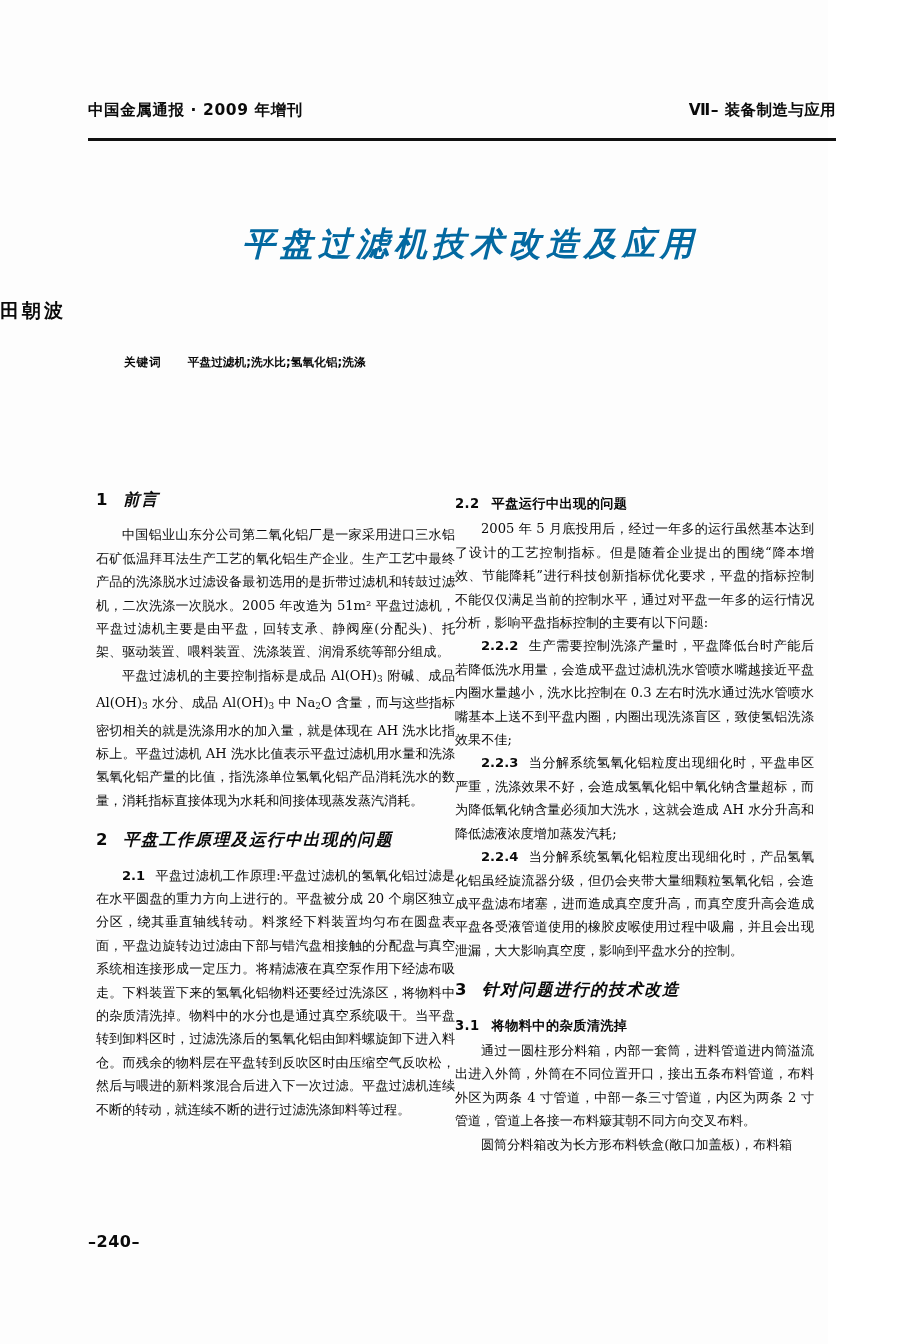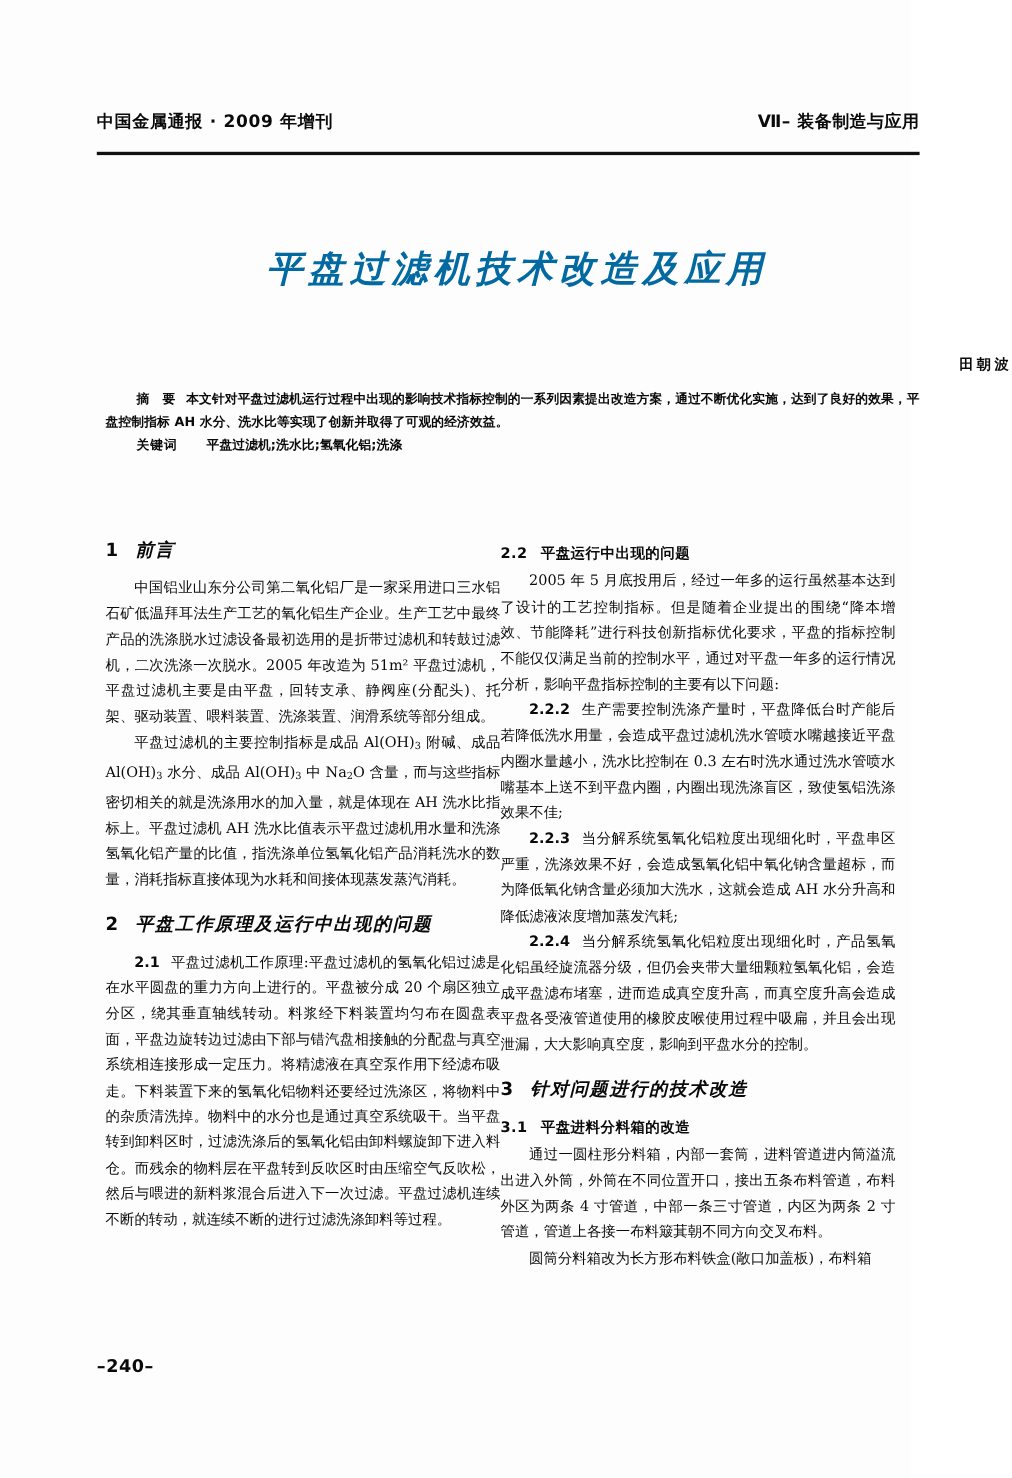--- a/index.html
+++ b/index.html
@@ -58,26 +58,25 @@
     letter-spacing: 5px;
     font-style: italic;
     color: #0369a1;
     margin-left: 10px;
   }
   .doc-author {
     position: absolute;
     left: 0;
     top: 298px;
     width: 920px;
-    text-align: right;
-    font-family: "DejaVu Sans", "Liberation Sans", sans-serif;
-    font-weight: bold;
-    font-size: 13px;
+    text-align: left;
+    font-family: "DejaVu Sans", "Liberation Sans", sans-serif;
+    font-weight: bold;
+    font-size: 19px;
     letter-spacing: 3px;
-    margin-top: 24px;
   }
   
   .abstract-block {
     position: absolute;
     left: 96px;
     top: 352px;
     width: 740px;
     font-family: "DejaVu Sans", "Liberation Sans", sans-serif;
     font-weight: bold;
     font-size: 11.6px;
@@ -158,21 +157,20 @@
   <div class="runhead">
     <div class="left">中国金属通报 · 2009 年增刊</div>
     <div class="right">Ⅶ– 装备制造与应用</div>
   </div>
   <div class="rule"></div>
 
   <div class="doc-title">平盘过滤机技术改造及应用</div>
   <div class="doc-author">田朝波</div>
 
   <div class="abstract-block">
-    <p class="abs-first"><span class="lbl">摘 要</span><span>本文针对平盘过滤机运行过程中出现的影响技术指标控制的一系列因素提出改造方案，通过不断优化实施，达到了良好的效果，平盘控制指标 AH 水分、洗水比等实现了创新并取得了可观的经济效益。</span></p>
     <p class="kw"><span class="lbl">关键词</span><span>平盘过滤机;洗水比;氢氧化铝;洗涤</span></p>
   </div>
 
   <div class="cols">
 
     <div class="col">
       <h2 class="sec first"><span class="num">1</span><span>前言</span></h2>
       <p>中国铝业山东分公司第二氧化铝厂是一家采用进口三水铝石矿低温拜耳法生产工艺的氧化铝生产企业。生产工艺中最终产品的洗涤脱水过滤设备最初选用的是折带过滤机和转鼓过滤机，二次洗涤一次脱水。2005 年改造为 51m² 平盘过滤机，平盘过滤机主要是由平盘，回转支承、静阀座(分配头)、托架、驱动装置、喂料装置、洗涤装置、润滑系统等部分组成。</p>
       <p>平盘过滤机的主要控制指标是成品 Al(OH)<sub>3</sub> 附碱、成品 Al(OH)<sub>3</sub> 水分、成品 Al(OH)<sub>3</sub> 中 Na<sub>2</sub>O 含量，而与这些指标密切相关的就是洗涤用水的加入量，就是体现在 AH 洗水比指标上。平盘过滤机 AH 洗水比值表示平盘过滤机用水量和洗涤氢氧化铝产量的比值，指洗涤单位氢氧化铝产品消耗洗水的数量，消耗指标直接体现为水耗和间接体现蒸发蒸汽消耗。</p>
 
@@ -182,21 +180,21 @@
 
     <div class="col">
       <h3 class="subsec"><span class="num">2.2</span><span>平盘运行中出现的问题</span></h3>
       <p>2005 年 5 月底投用后，经过一年多的运行虽然基本达到了设计的工艺控制指标。但是随着企业提出的围绕“降本增效、节能降耗”进行科技创新指标优化要求，平盘的指标控制不能仅仅满足当前的控制水平，通过对平盘一年多的运行情况分析，影响平盘指标控制的主要有以下问题:</p>
 
       <p class="item"><span class="inl-num">2.2.2</span><span>生产需要控制洗涤产量时，平盘降低台时产能后若降低洗水用量，会造成平盘过滤机洗水管喷水嘴越接近平盘内圈水量越小，洗水比控制在 0.3 左右时洗水通过洗水管喷水嘴基本上送不到平盘内圈，内圈出现洗涤盲区，致使氢铝洗涤效果不佳;</span></p>
       <p class="item"><span class="inl-num">2.2.3</span><span>当分解系统氢氧化铝粒度出现细化时，平盘串区严重，洗涤效果不好，会造成氢氧化铝中氧化钠含量超标，而为降低氧化钠含量必须加大洗水，这就会造成 AH 水分升高和降低滤液浓度增加蒸发汽耗;</span></p>
       <p class="item"><span class="inl-num">2.2.4</span><span>当分解系统氢氧化铝粒度出现细化时，产品氢氧化铝虽经旋流器分级，但仍会夹带大量细颗粒氢氧化铝，会造成平盘滤布堵塞，进而造成真空度升高，而真空度升高会造成平盘各受液管道使用的橡胶皮喉使用过程中吸扁，并且会出现泄漏，大大影响真空度，影响到平盘水分的控制。</span></p>
 
       <h2 class="sec"><span class="num">3</span><span>针对问题进行的技术改造</span></h2>
-      <h3 class="subsec"><span class="num">3.1</span><span>平盘进料分料箱的改造</span></h3>
+      <h3 class="subsec"><span class="num">3.1</span><span>将物料中的杂质清洗掉</span></h3>
       <p>通过一圆柱形分料箱，内部一套筒，进料管道进内筒溢流出进入外筒，外筒在不同位置开口，接出五条布料管道，布料外区为两条 4 寸管道，中部一条三寸管道，内区为两条 2 寸管道，管道上各接一布料簸萁朝不同方向交叉布料。</p>
       <p>圆筒分料箱改为长方形布料铁盒(敞口加盖板)，布料箱</p>
     </div>
 
   </div>
 
   <div class="folio">–240–</div>
 
 </div>
 

